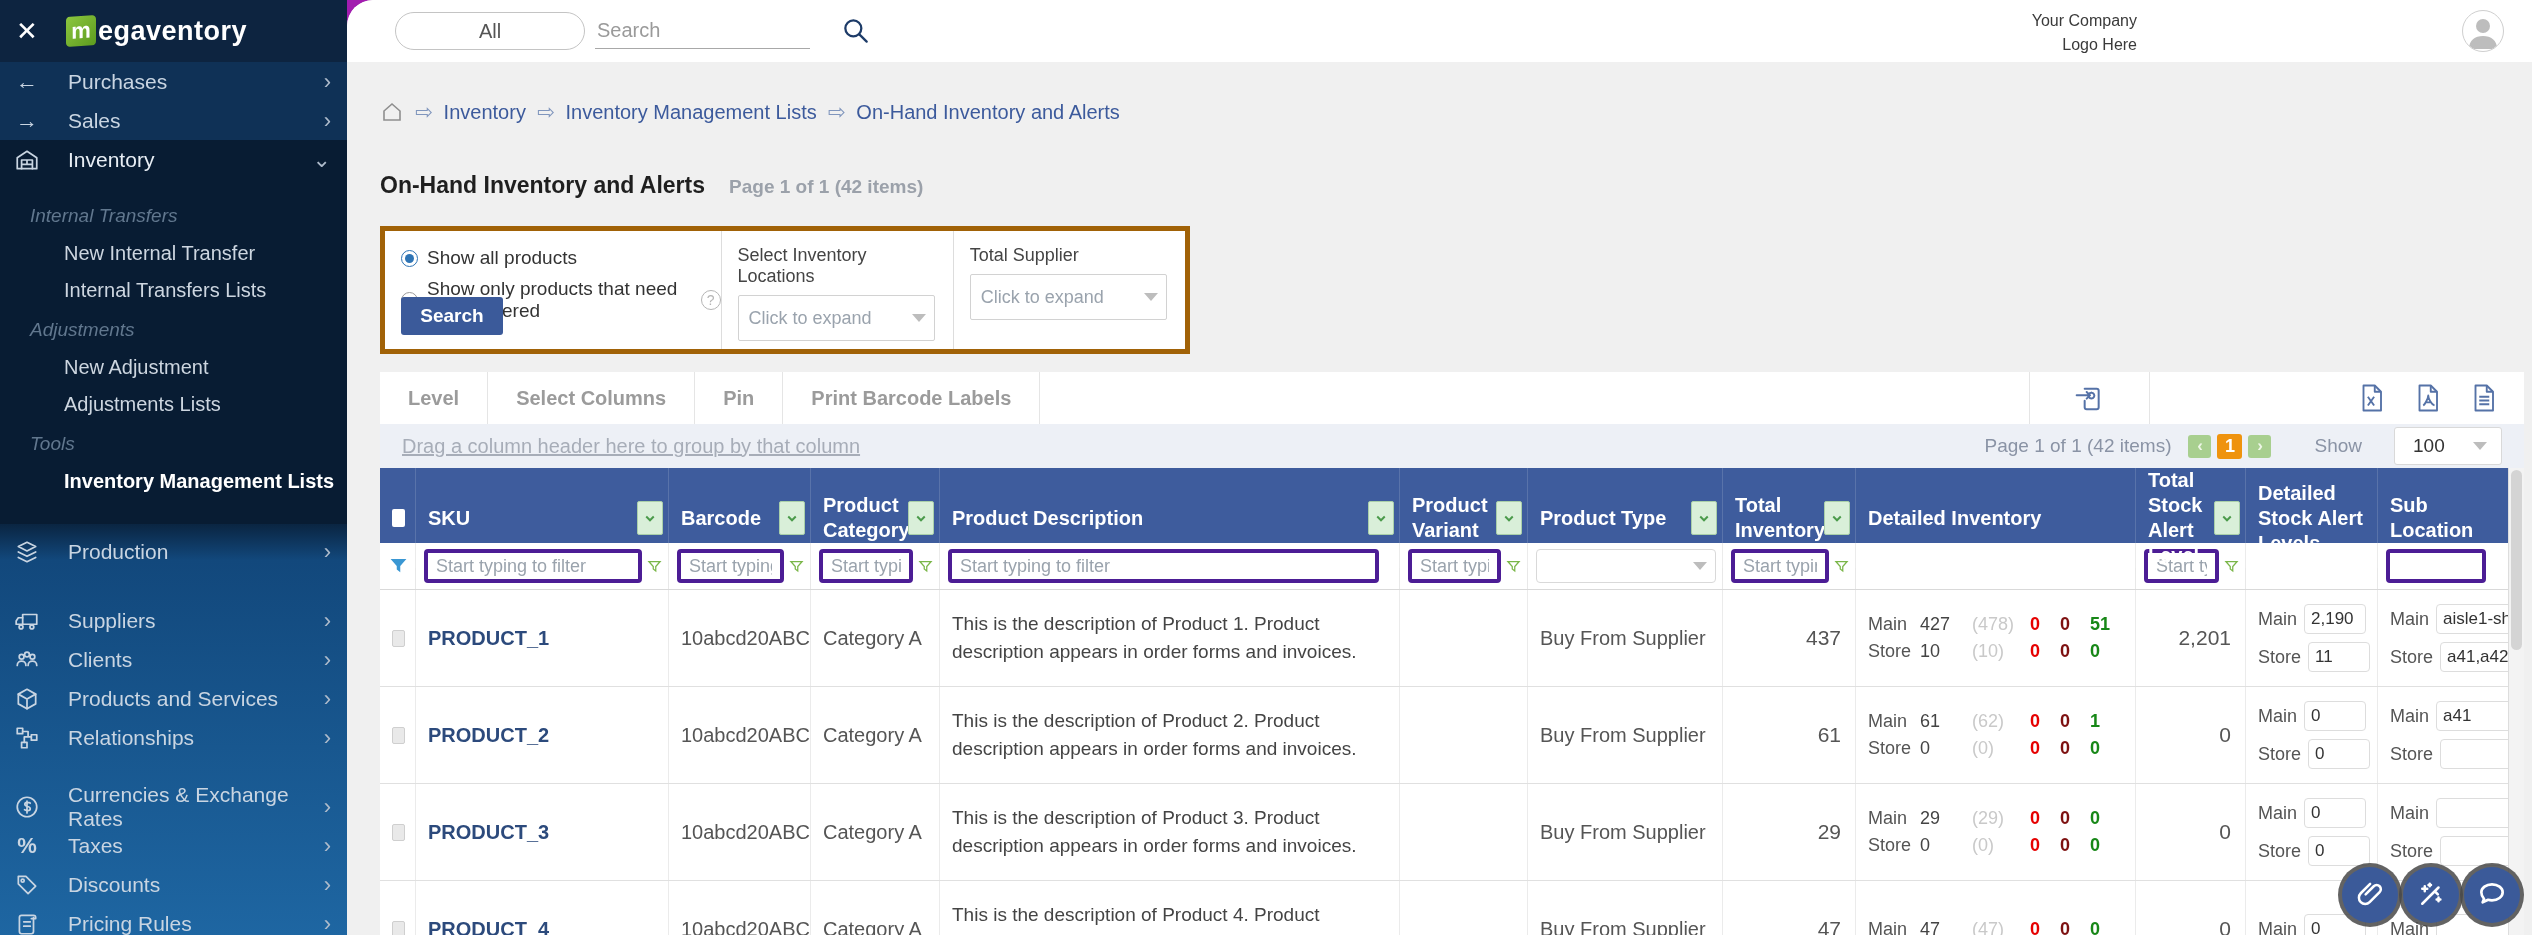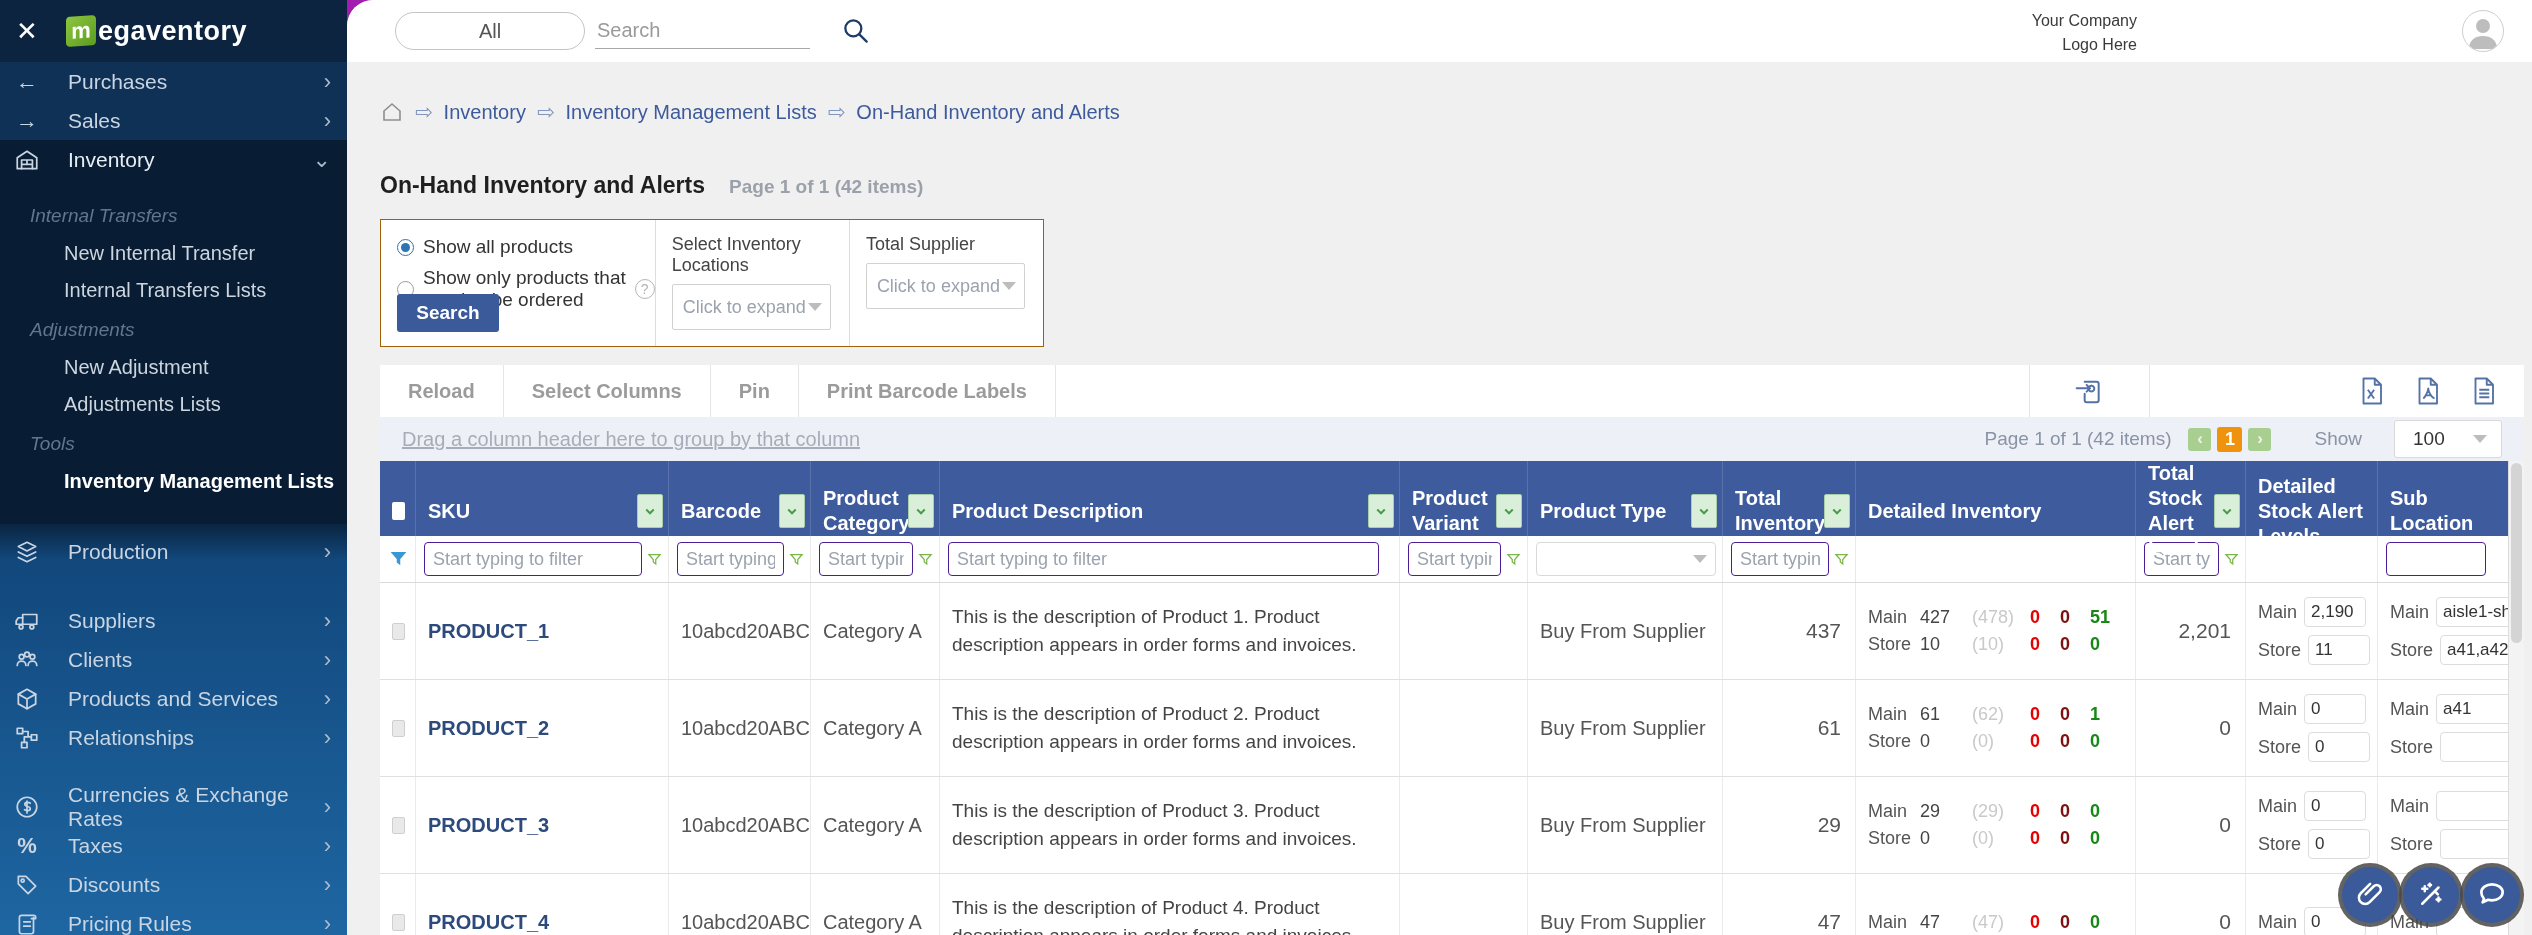--- a/index.html
+++ b/index.html
@@ -52,21 +52,21 @@
     font-size:20px; color:#3c5a9c; }
   .crumb { cursor:pointer; }
   .crumb-sep { color:#8096bd; font-size:21px; }
   .home-ic { stroke:#8e8e8e; width:24px; height:24px; fill:none; stroke-width:1.6; }
 
   .title-row { margin-top:40px; height:30px; display:flex; align-items:baseline; }
   .pg-title { font-size:23px; font-weight:bold; color:#1f1f1f; }
   .pg-meta { font-size:19px; font-weight:bold; color:#9ba1aa; margin-left:24px; }
 
   
-  .filter-panel { margin-top:17px; width:664px; height:128px; background:#fff; border:1px solid #a16207;
+  .filter-panel { margin-top:24px; width:810px; height:128px; background:#fff; border:5px solid #a16207;
     display:flex; position:relative; }
   .fp-left { width:340px; padding:16px 0 0 16px; }
   .radio-row { display:flex; align-items:center; margin-bottom:9px; font-size:19px; color:#333; }
   .radio { width:17px; height:17px; border-radius:50%; border:1px solid #9b9b9b; margin-right:9px;
     flex:none; position:relative; background:#fff; cursor:pointer; }
   .radio.sel { border:1px solid #2e74b5; }
   .radio.sel:after { content:""; position:absolute; inset:3px; border-radius:50%; background:#2e74b5; }
   .help-circ { width:20px; height:20px; border:1px solid #b5b5b5; border-radius:50%; color:#b5b5b5;
     font-size:14px; display:flex; align-items:center; justify-content:center; margin-left:8px; flex:none; }
   .fp-sec { border-left:1px solid #ddd; padding:14px 18px 0 16px; width:235px; }
@@ -116,21 +116,21 @@
   .hcell { position:relative; display:flex; align-items:center; padding:0 34px 0 12px;
     border-right:1px solid rgba(255,255,255,.14); line-height:1.25; }
   .hcell.nopad { padding-right:10px; }
   .vbtn { position:absolute; right:5px; top:50%; transform:translateY(-50%); width:26px; height:34px;
     background:#d9efd9; border:1px solid #a9cfa9; border-radius:2px; display:flex; align-items:center;
     justify-content:center; cursor:pointer; }
   .hchk { width:18px; height:18px; background:#fff; border-radius:2px; margin:auto; cursor:pointer; }
 
   .frow { background:#fff; height:47px; border-bottom:1px solid #d9d9d9; }
   .fcell { display:flex; align-items:center; border-right:1px solid #e8e8e8; padding:0 6px 0 8px; gap:5px; }
-  .fcell input { height:34px; border:1px solid #4c1d95; border-radius:4px; padding:2px 8px; font-size:18px;
+  .fcell input { height:34px; border:4px solid #4c1d95; border-radius:4px; padding:2px 8px; font-size:18px;
     color:#555; width:100%; min-width:0; outline:none; font-family:inherit; }
   .fcell input::placeholder { color:#9aa3ad; }
   .ftype { height:34px; border:1px solid #d9d9d9; border-radius:4px; background:#fff; flex:1;
     display:flex; align-items:center; padding:0 8px; cursor:pointer; }
   .ftype .chev { margin-left:auto; }
   .gfun { flex:none; cursor:pointer; }
 
   .row { background:#fff; height:97px; border-bottom:1px solid #e0e0e0; font-size:20px; color:#555; }
   .cell { border-right:1px solid #ebebeb; display:flex; align-items:center; padding:0 10px 0 12px;
     overflow:hidden; }
@@ -347,21 +347,21 @@
           <div class="fp-sec">
             <div class="fp-label">Total Supplier</div>
             <div class="fp-select">
               <span>Click to expand</span>
               <span class="chev"></span>
             </div>
           </div>
         </div>
 
         <div class="toolbar">
-          <div class="tb-btn">Reload</div>
+          <div class="tb-btn">Level</div>
           <div class="tb-btn">Select Columns</div>
           <div class="tb-btn">Pin</div>
           <div class="tb-btn">Print Barcode Labels</div>
           <div class="tb-mid"></div>
           <div class="tb-import">
             <svg width="32" height="32" viewBox="0 0 24 24" style="stroke:#5572a7; fill:none; stroke-width:1.5; stroke-linejoin:round; stroke-linecap:round;">
               <path d="M8 5 H17 a1.5 1.5 0 0 1 1.5 1.5 V19 a1.5 1.5 0 0 1 -1.5 1.5 H9.5 A1.5 1.5 0 0 1 8 19 V14"></path>
               <path d="M2 10 H12 M9.5 7.5 L12 10 L9.5 12.5"></path>
                 <path d="M13 8 a2.2 2.2 0 1 0 0.1 0"></path>
             </svg>

